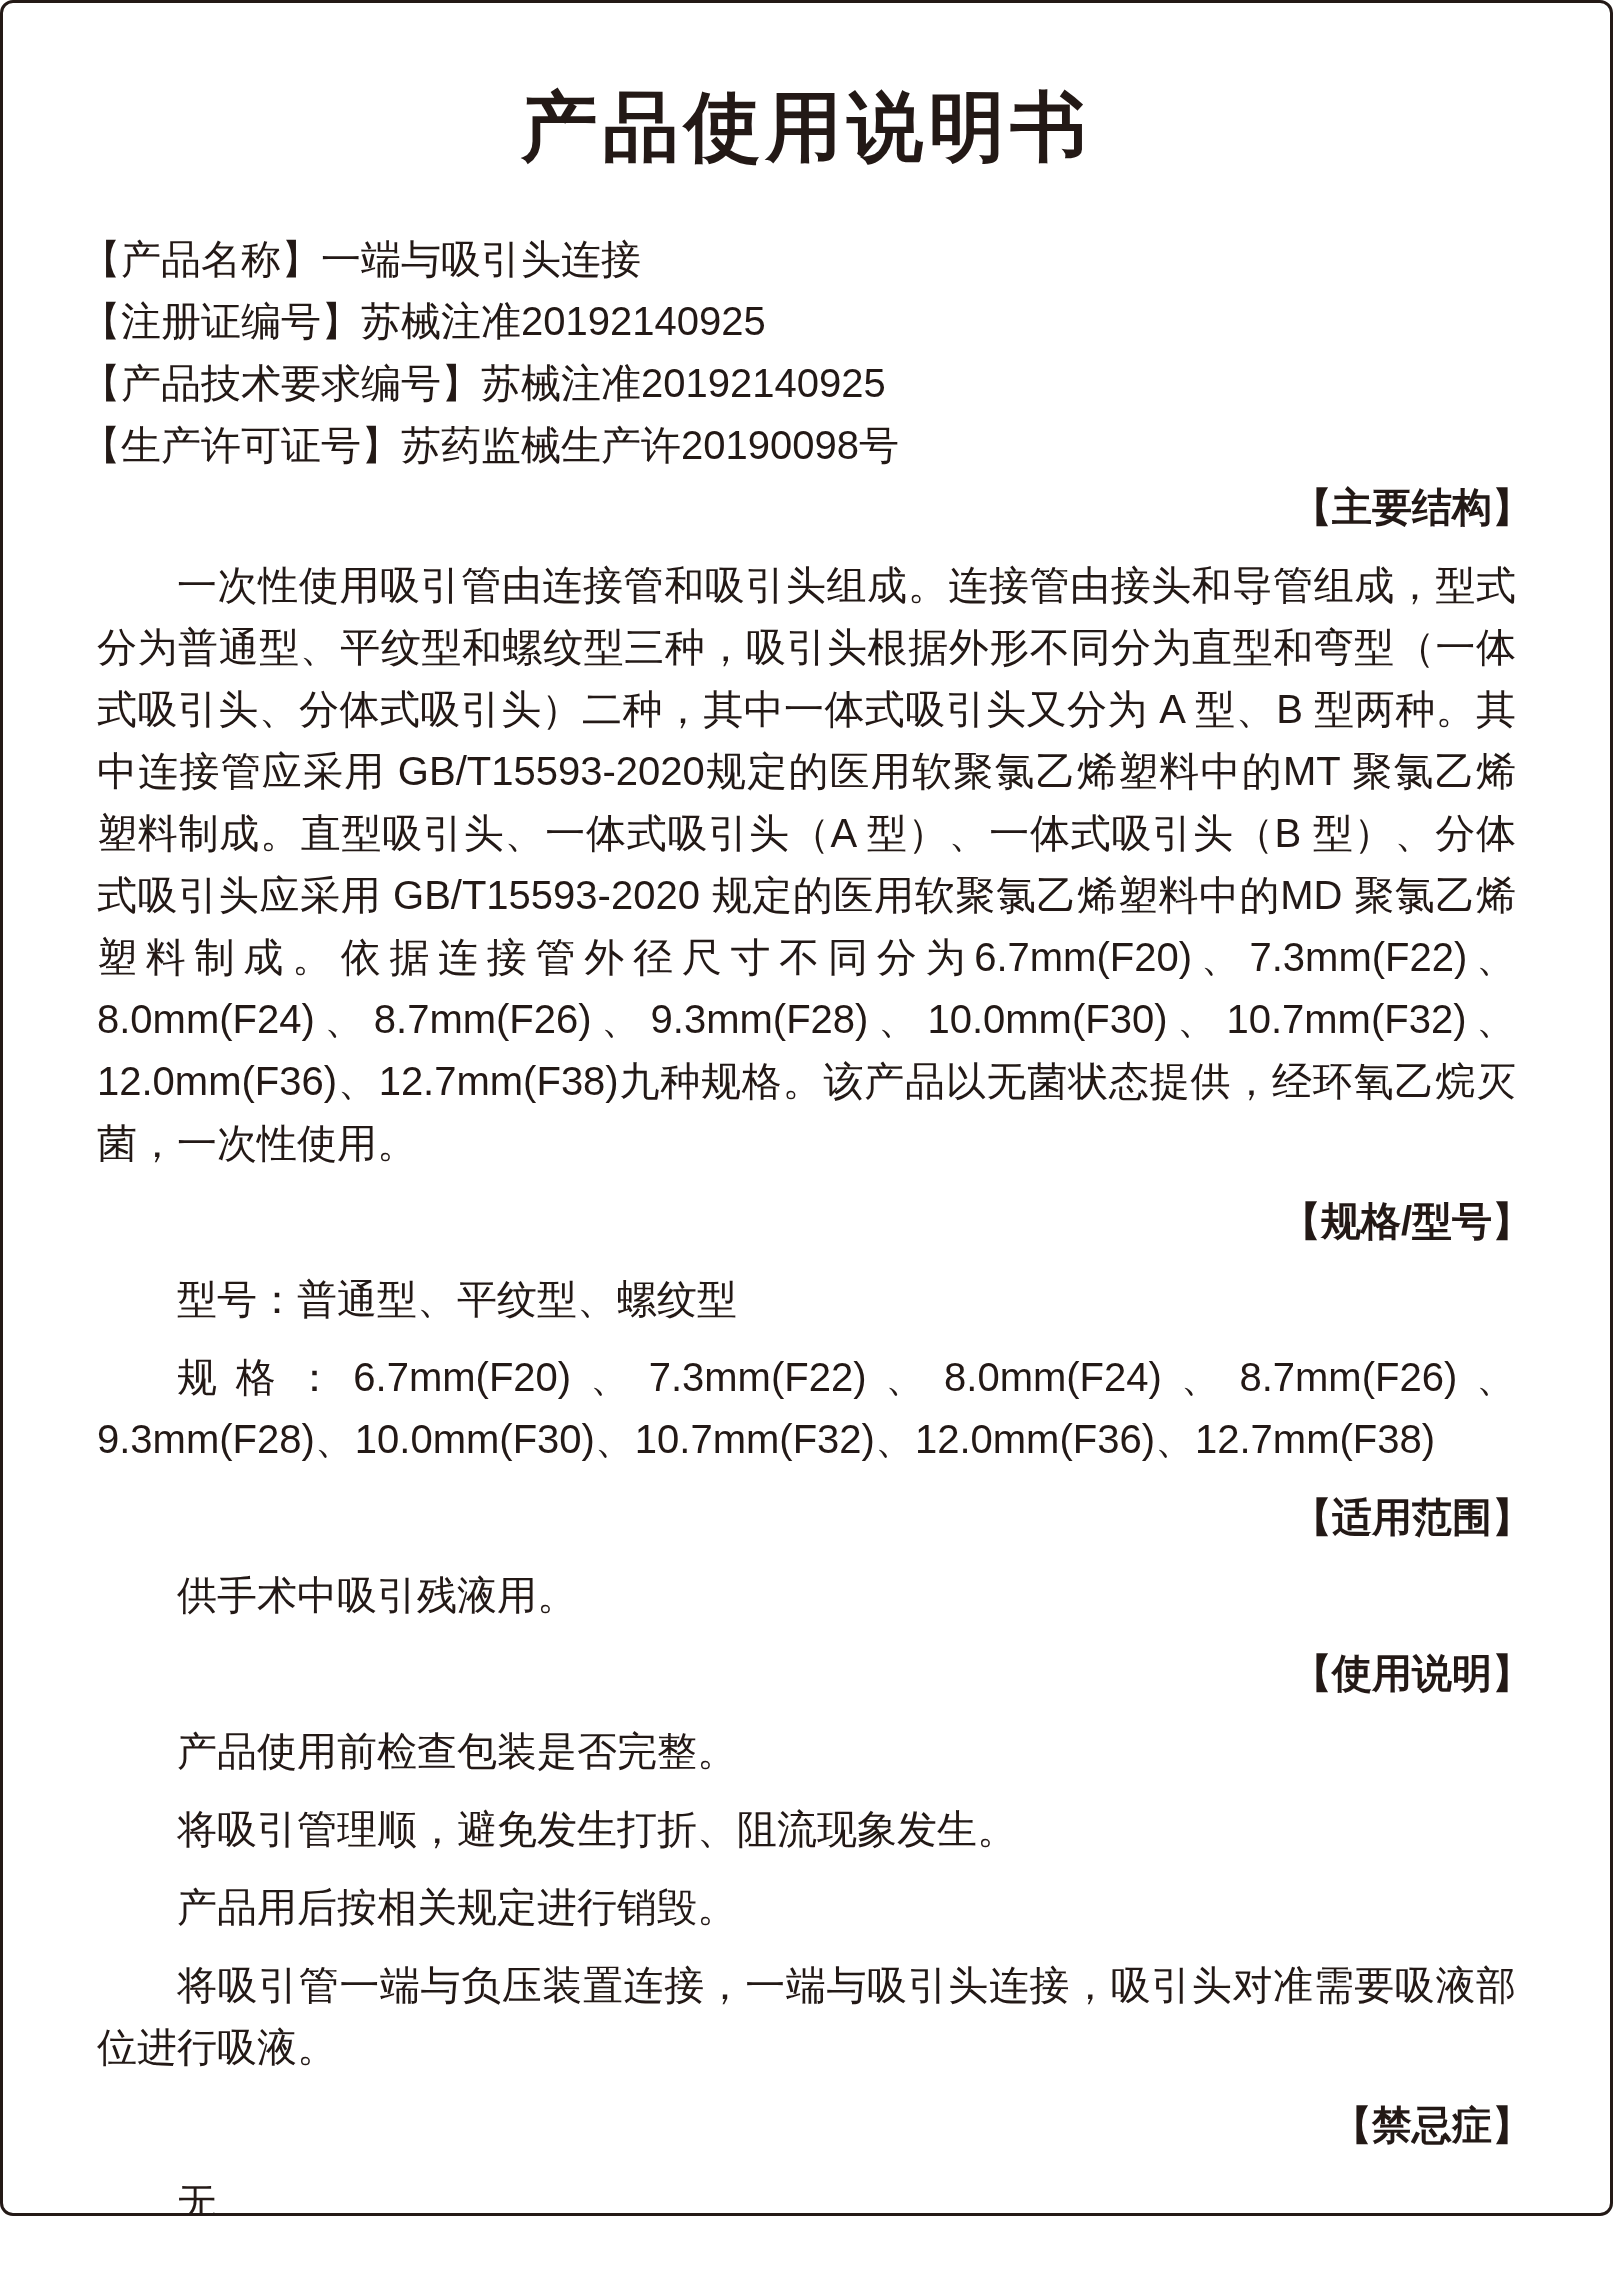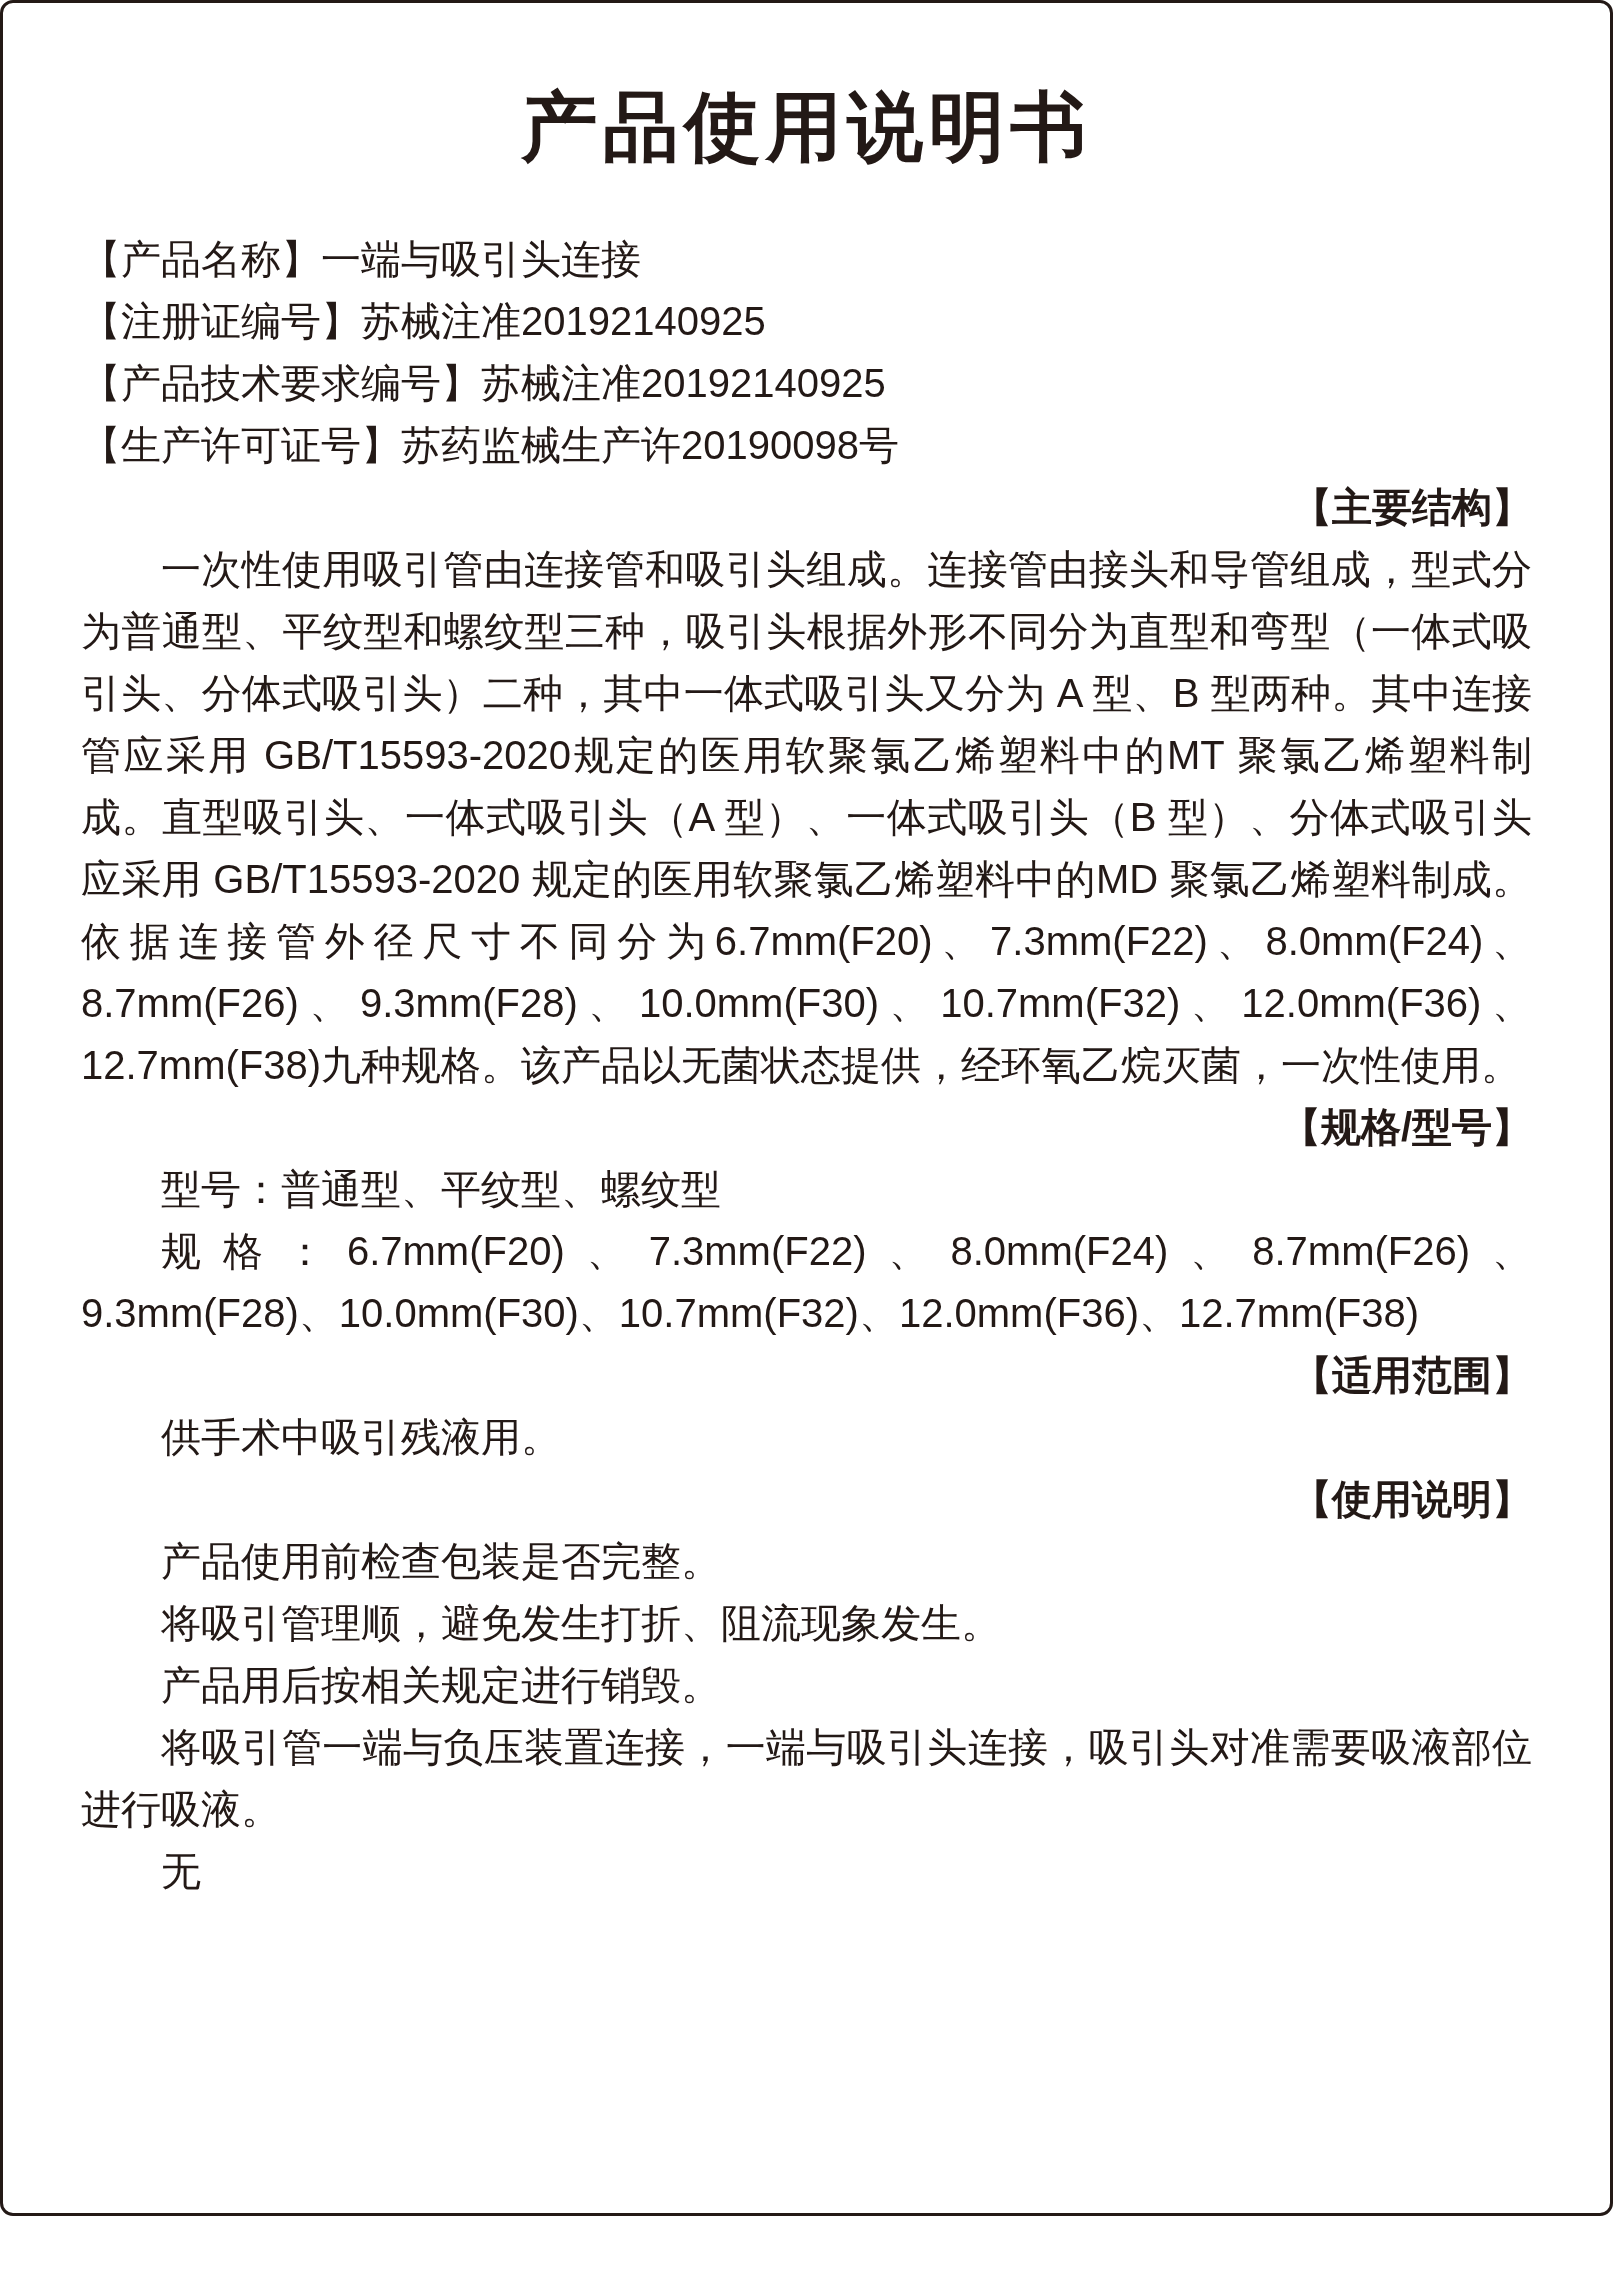--- a/index.html
+++ b/index.html
@@ -37,21 +37,21 @@
   }
   .heading {
     font-size: 40px;
     line-height: 62px;
     font-weight: bold;
     text-align: right;
   }
   .para {
     font-size: 40px;
     line-height: 62px;
-    margin: 0;
+    margin: 16px;
     text-indent: 2em;
     text-align: justify;
   }
 </style>
 </head>
 <body>
 
 <div class="page">
 
   <h1 class="title">产品使用说明书</h1>
@@ -90,17 +90,18 @@
 
   <div class="section">
     <div class="heading">【使用说明】</div>
     <p class="para">产品使用前检查包装是否完整。</p>
     <p class="para">将吸引管理顺，避免发生打折、阻流现象发生。</p>
     <p class="para">产品用后按相关规定进行销毁。</p>
     <p class="para">将吸引管一端与负压装置连接，一端与吸引头连接，吸引头对准需要吸液部位进行吸液。</p>
   </div>
 
   <div class="section">
+    <div class="heading">【禁忌症】</div>
     <p class="para">无</p>
   </div>
 
 </div>
 
 
 </body></html>

